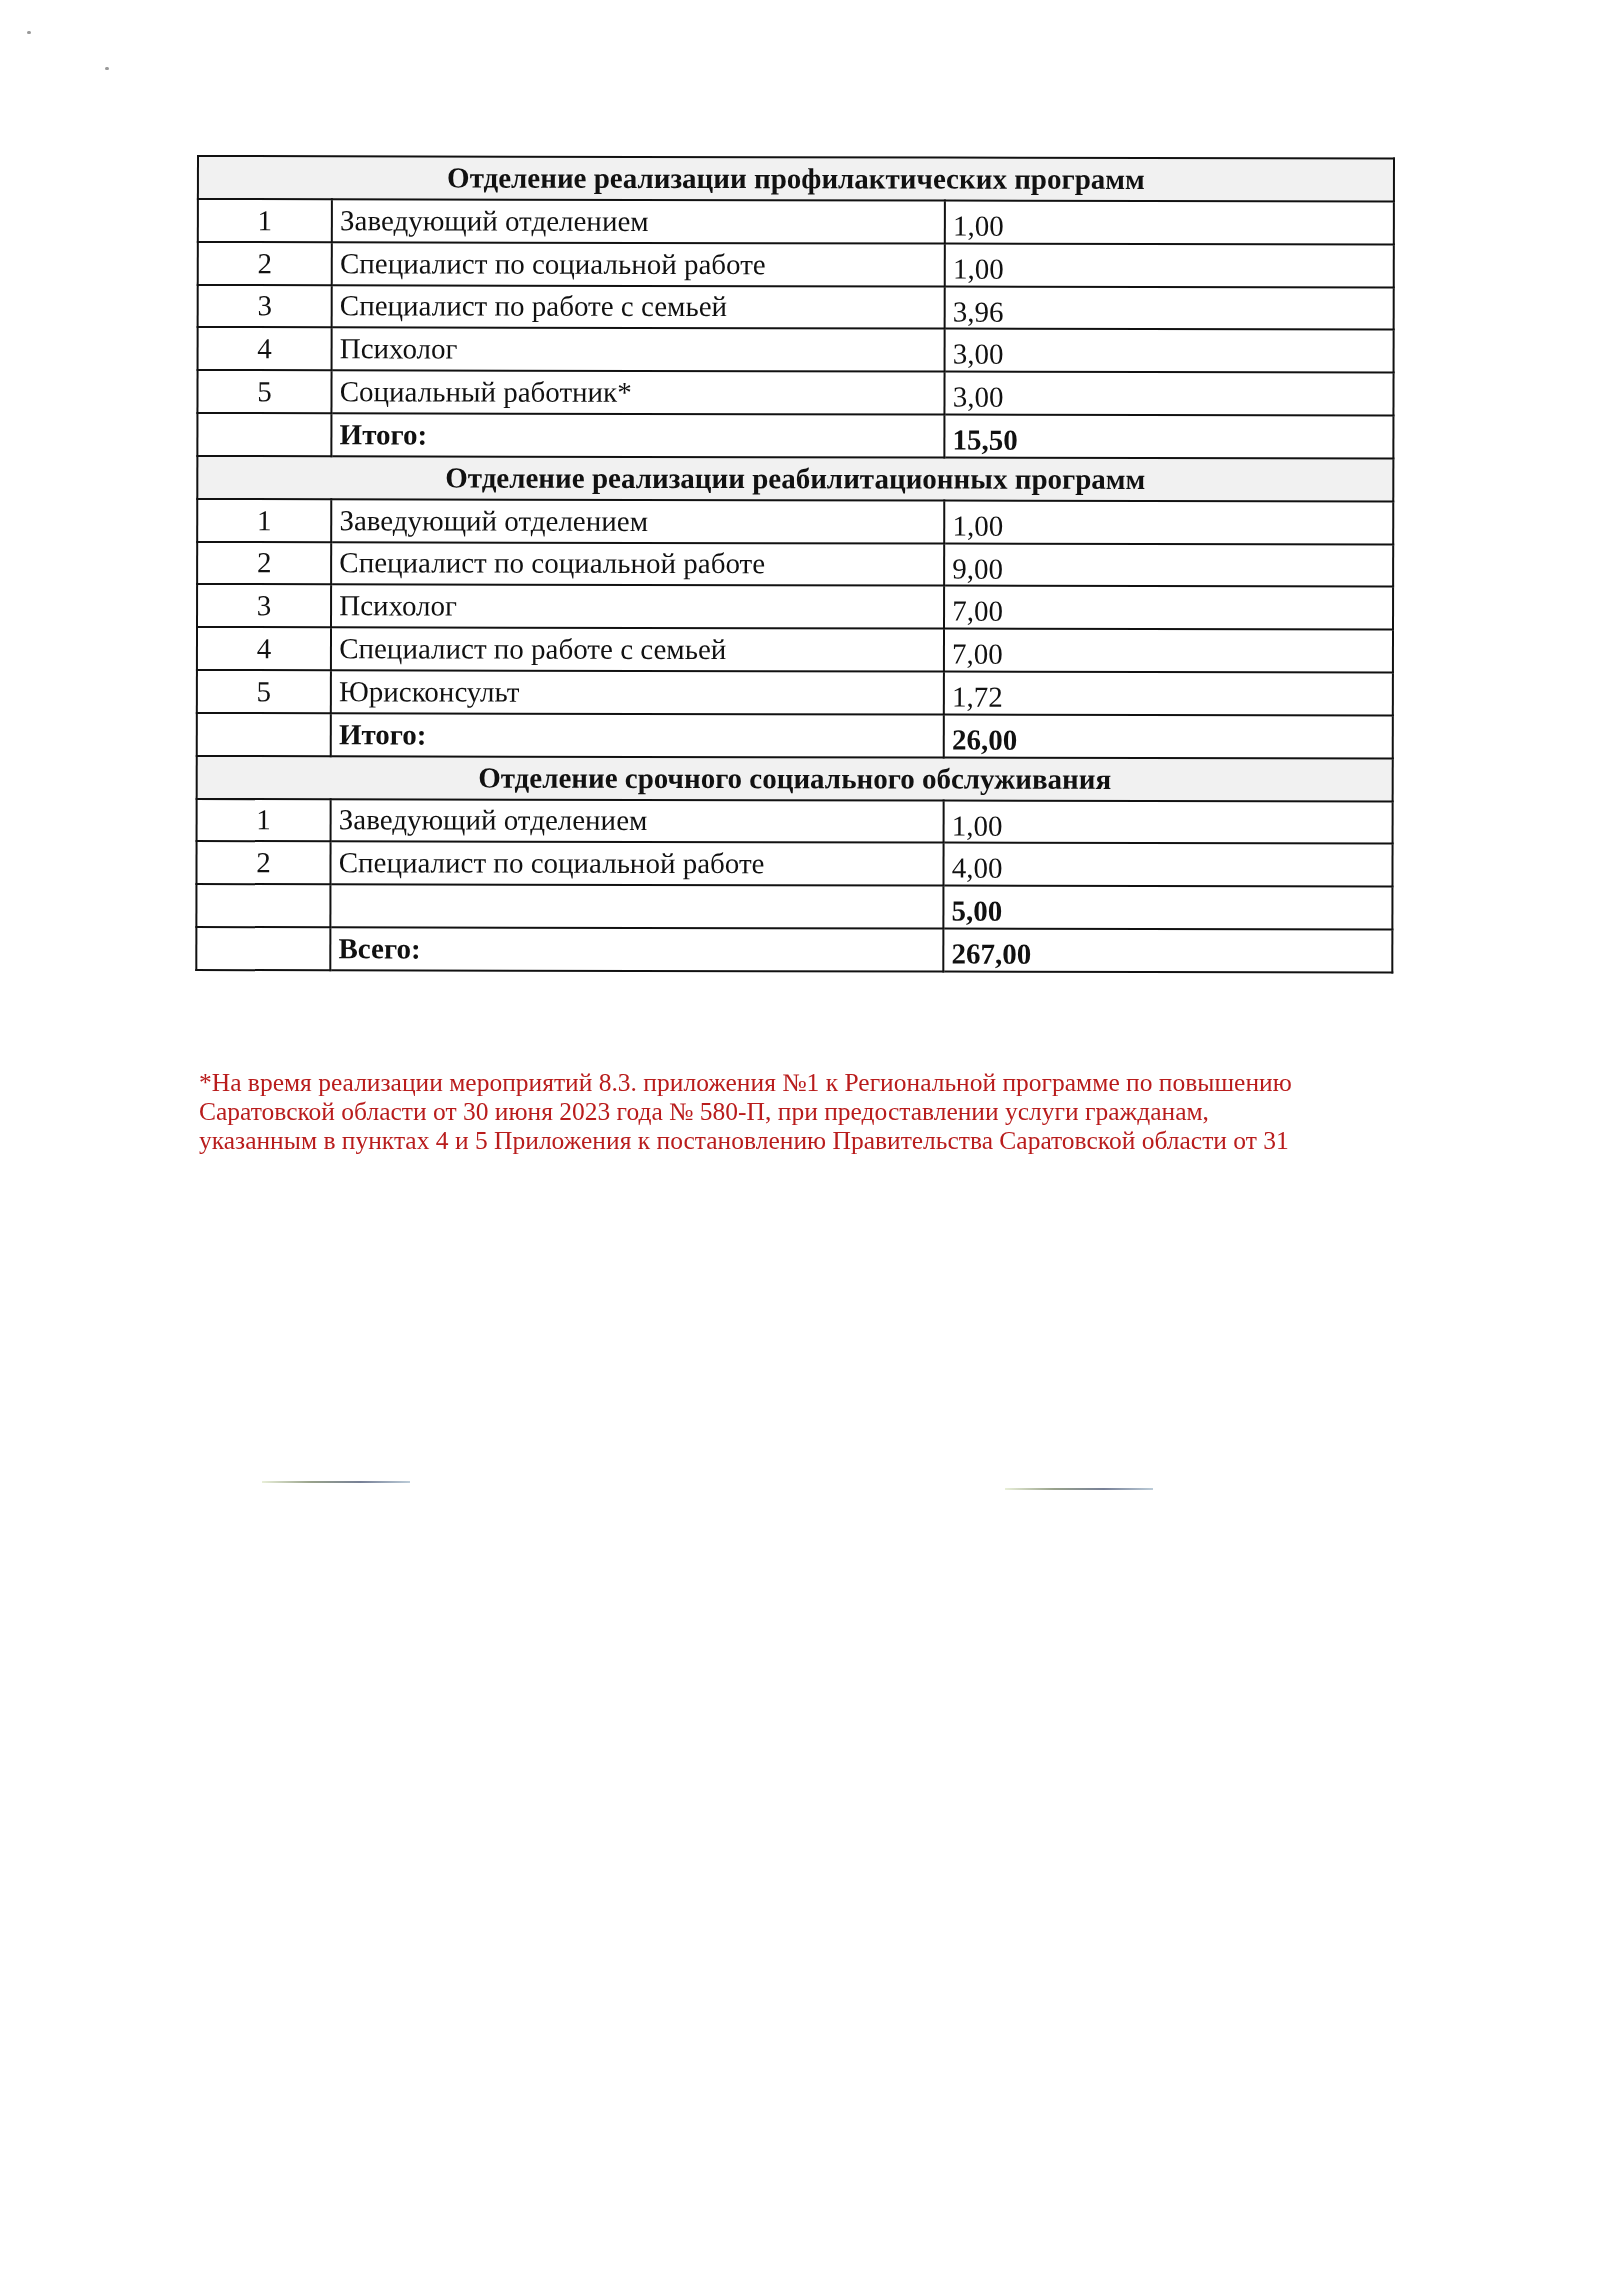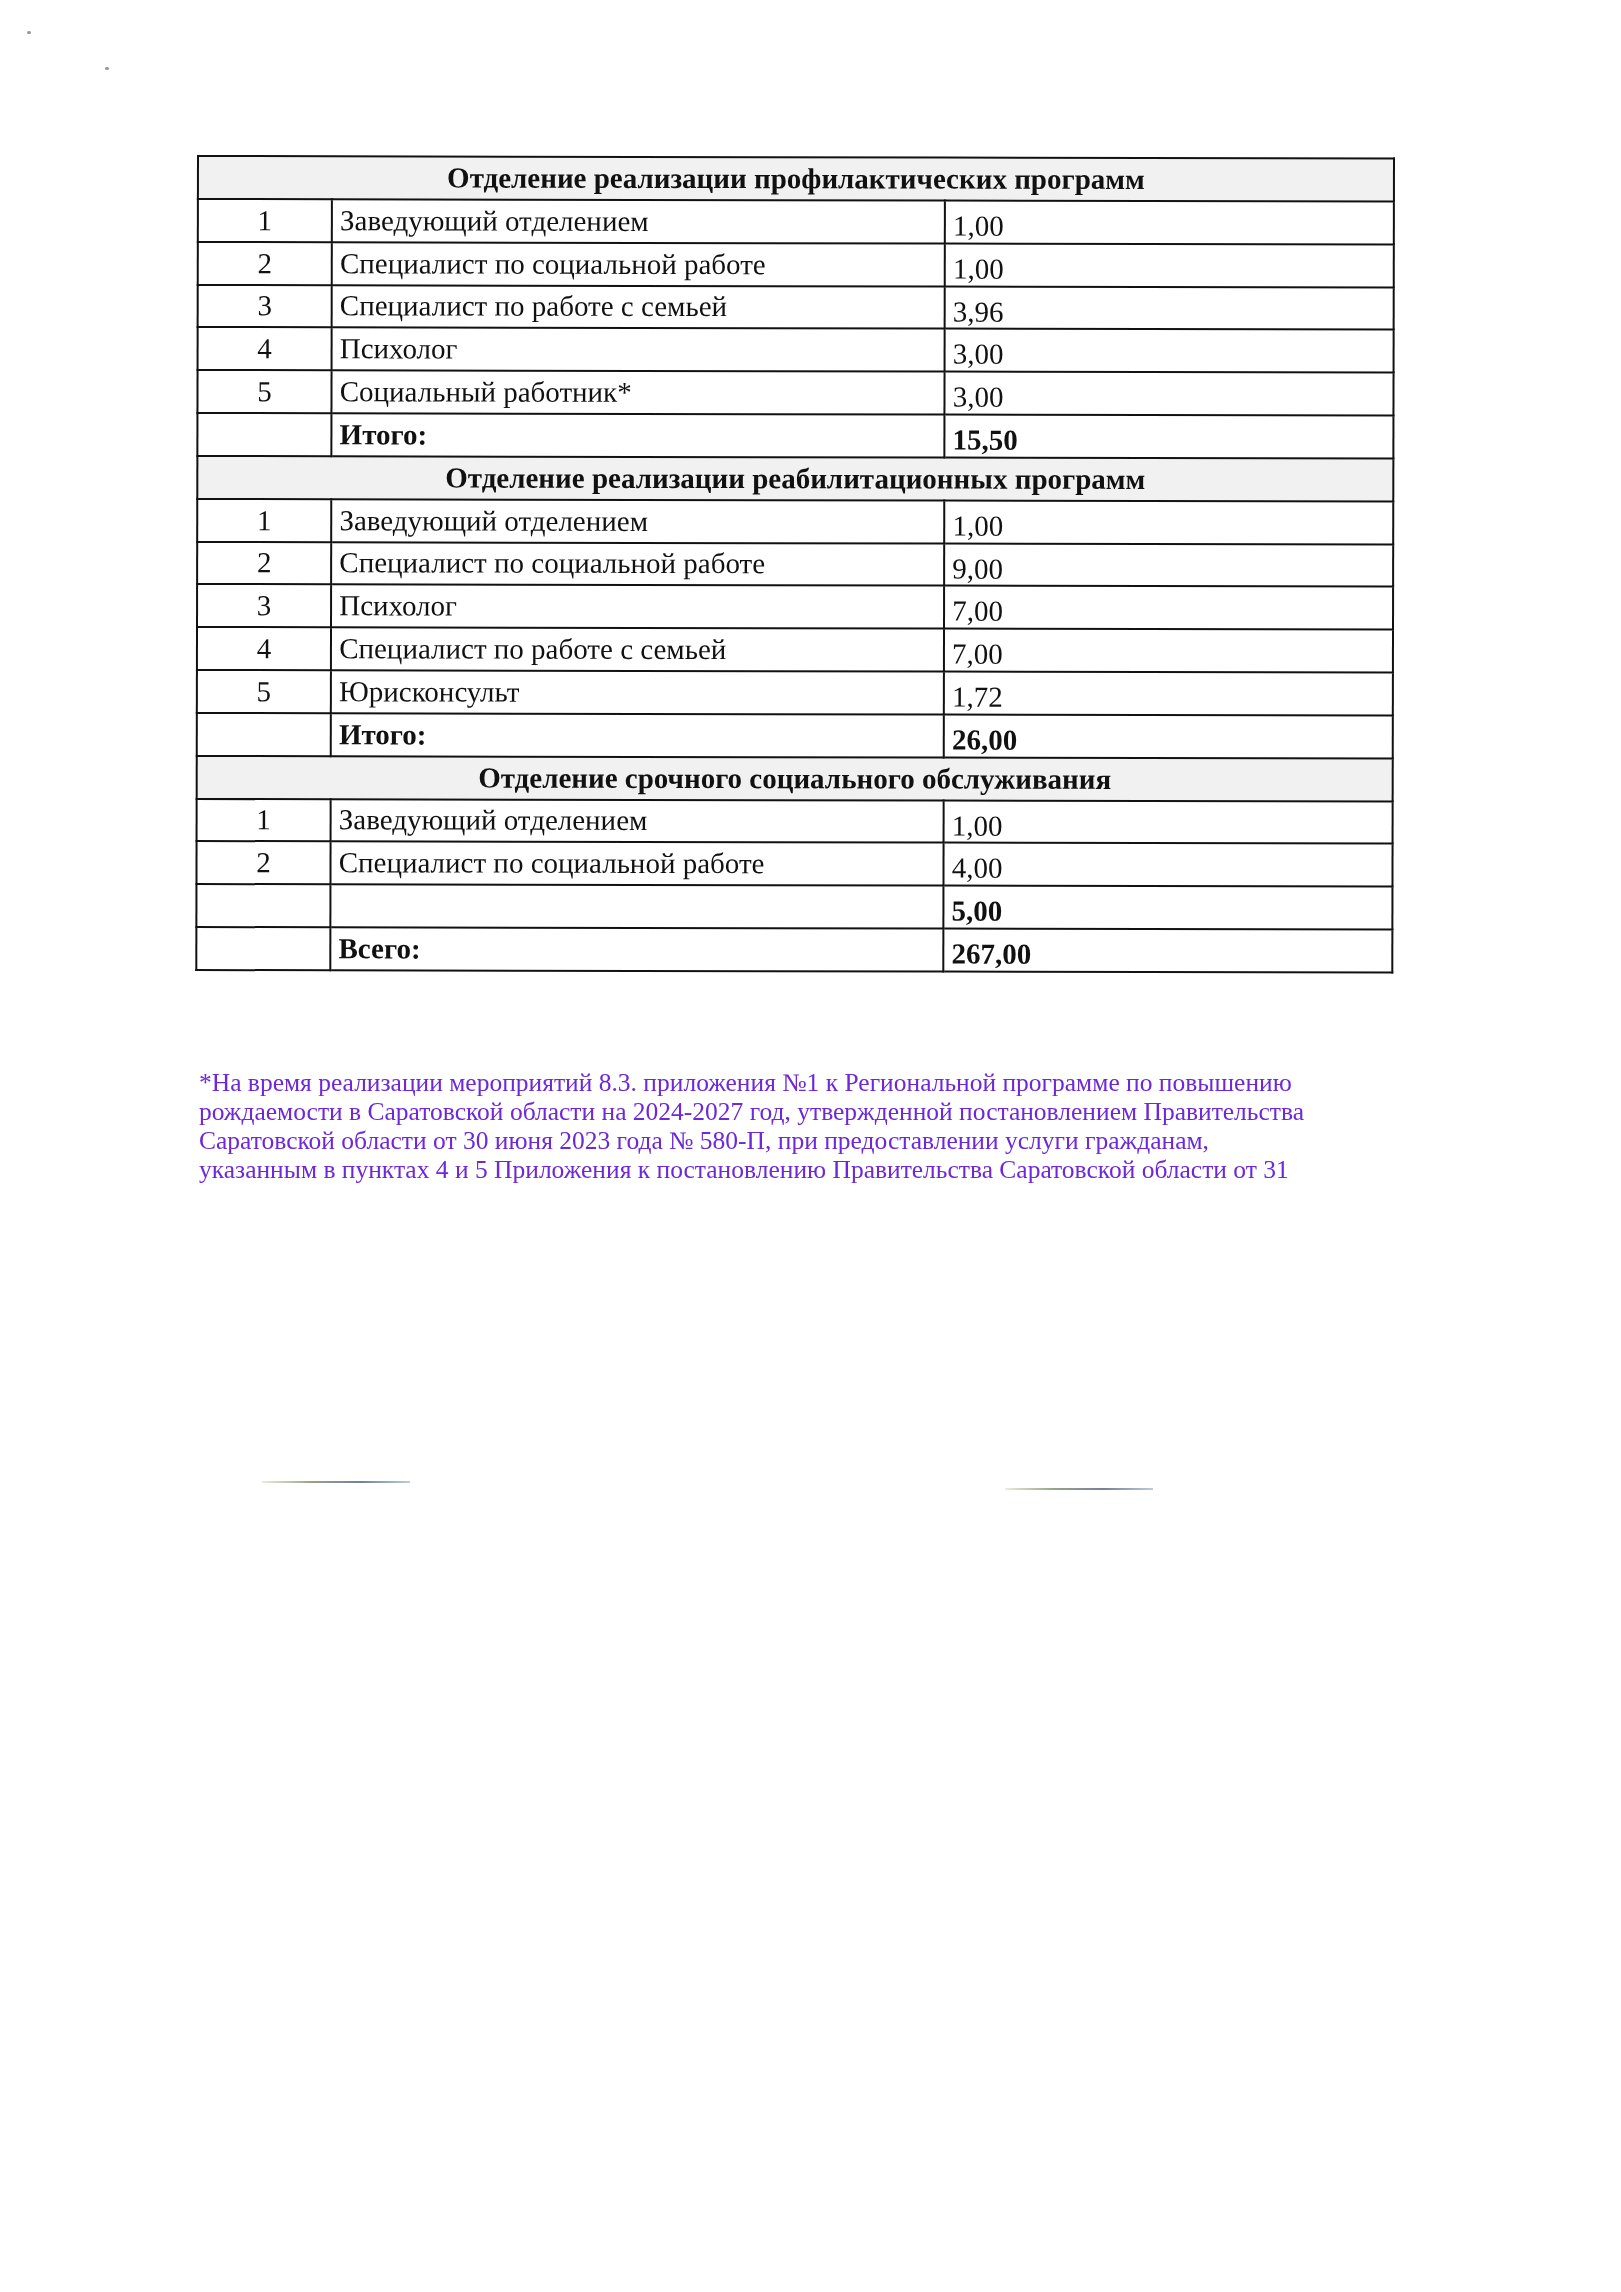--- a/index.html
+++ b/index.html
@@ -13,21 +13,21 @@
                    font-size: 29px; line-height: 1; vertical-align: middle; }
   table.staff col.c-num { width: 134px; }
   table.staff col.c-name { width: 613px; }
   table.staff col.c-val { width: 449px; }
   tr.section td { background: #f1f1f1; text-align: center; font-weight: bold; font-size: 29px; height: 41px; }
   td.num { text-align: center; }
   td.name { text-align: left; }
   td.val { text-align: left; vertical-align: bottom !important; padding-bottom: 1.8px !important; }
   tr.total td.name, tr.total td.val { font-weight: bold; }
   .footnote { position: absolute; left: 199px; top: 1068px; width: 1200px;
-              font-size: 25.5px; line-height: 29px; color: #6d28d9; }
+              font-size: 25.5px; line-height: 29px; color: #b91c1c; }
   .footnote p { margin: 0; }
   .sig-line { position: absolute; height: 1.8px; opacity: .7;
               background: linear-gradient(90deg, #dfe8c8, #6c7a5a, #3d4a6a, #9fb6c8); }
 </style>
 </head>
 <body>
 
 <div class="page">
   <span class="speck" style="left:27px;top:31px;"></span>
   <span class="speck" style="left:105px;top:67px;"></span>
@@ -130,21 +130,20 @@
       <tr class="total">
         <td class="num"></td>
         <td class="name">Всего:</td>
         <td class="val">267,00</td>
       </tr>
     </tbody>
   </table>
 
   <div class="footnote">
     <p>*На время реализации мероприятий 8.3. приложения №1 к Региональной программе по повышению</p>
-    <p>рождаемости в Саратовской области на 2024-2027 год, утвержденной постановлением Правительства</p>
     <p>Саратовской области от 30 июня 2023 года № 580-П, при предоставлении услуги гражданам,</p>
     <p>указанным в пунктах 4 и 5 Приложения к постановлению Правительства Саратовской области от 31</p>
   </div>
 
   <div class="sig-line" style="left:262px;top:1481px;width:148px;"></div>
   <div class="sig-line" style="left:1005px;top:1488px;width:148px;"></div>
 </div>
 
 
 </body></html>

